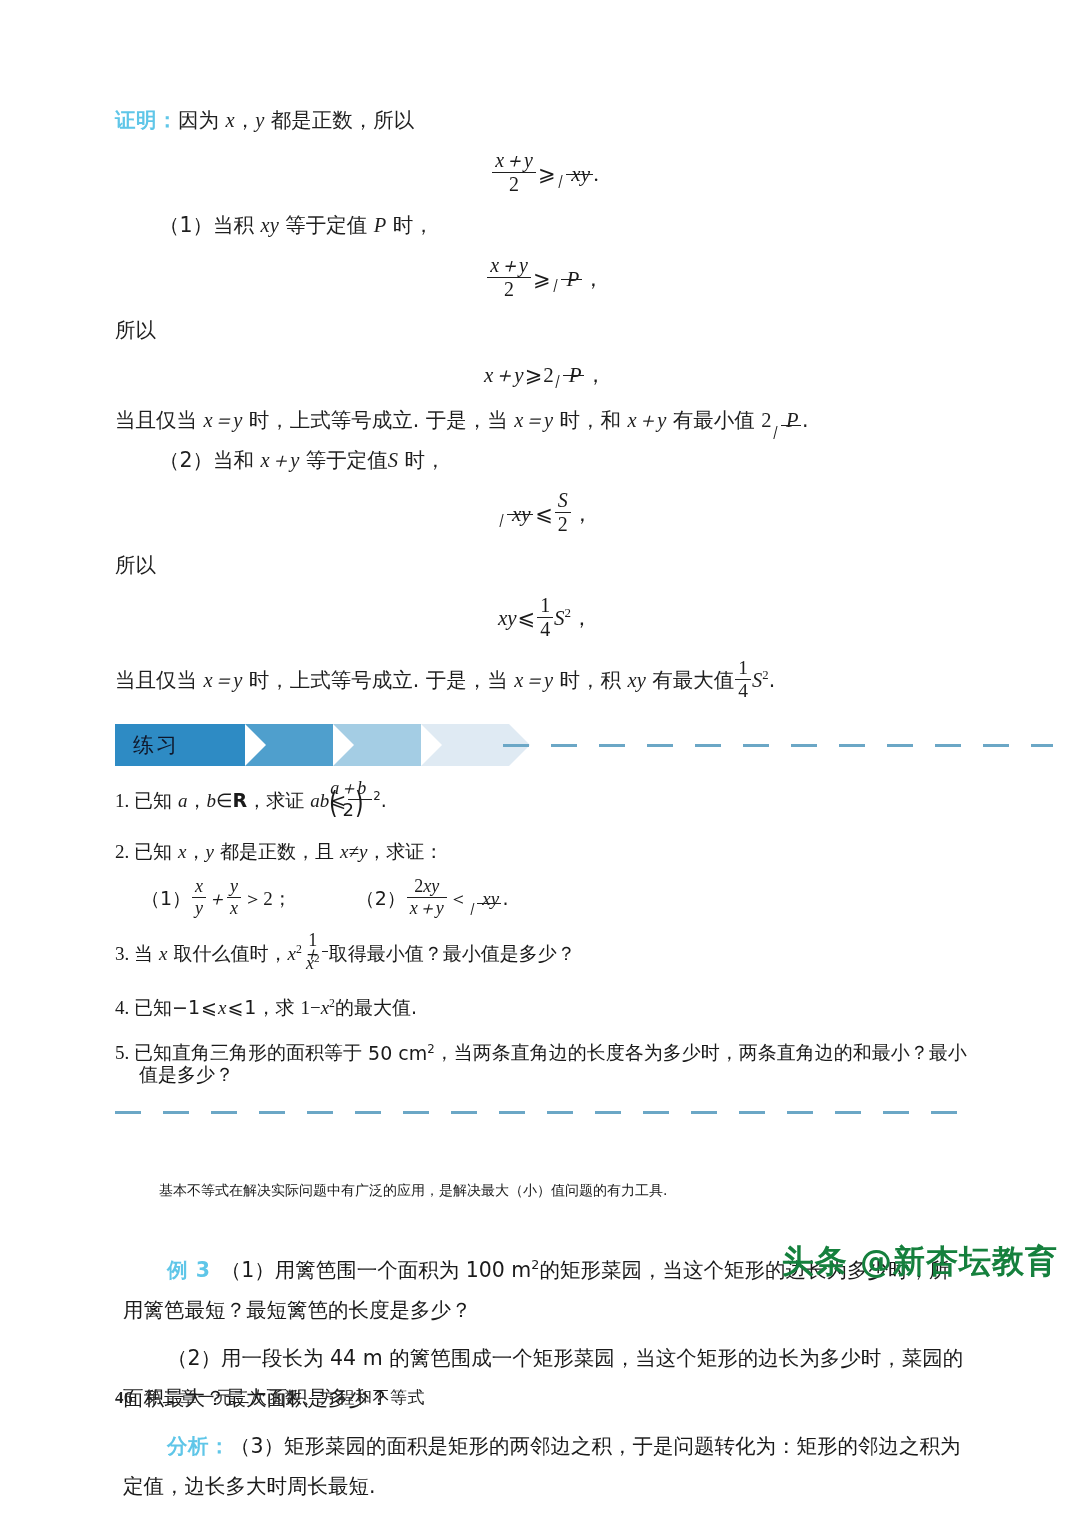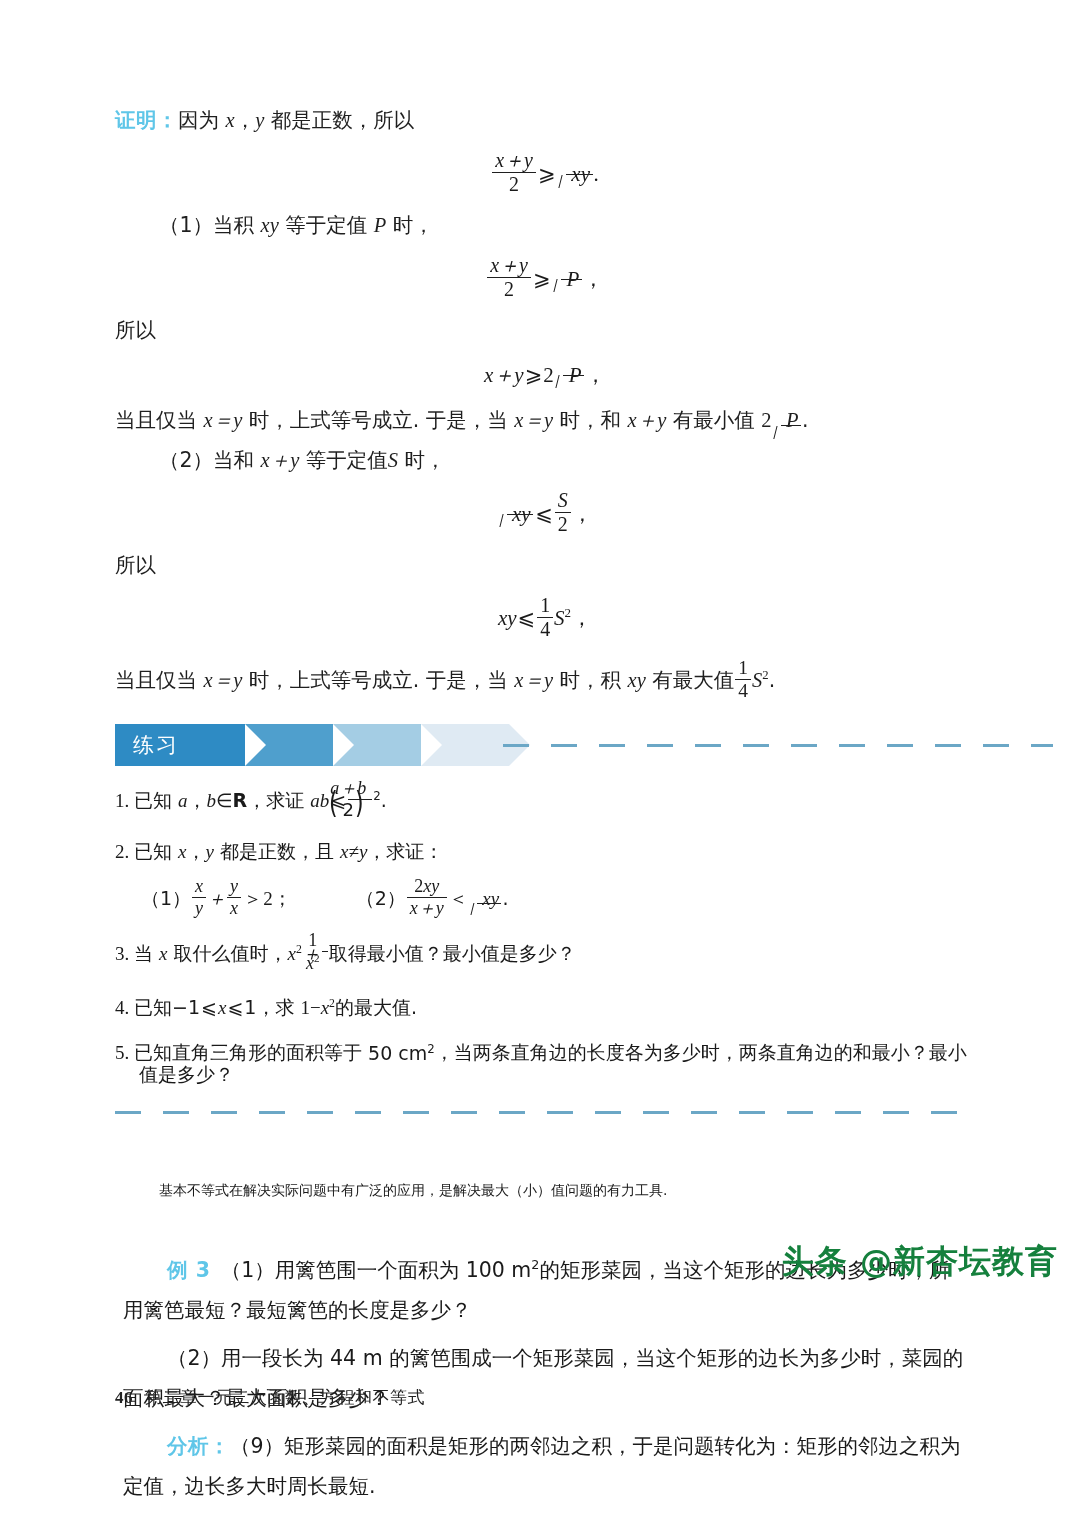--- a/index.html
+++ b/index.html
@@ -156,21 +156,21 @@
     content:"";position:absolute;right:-21px;top:0;width:0;height:0;
     border-top:21px solid transparent;border-bottom:21px solid transparent;
     border-left:21px solid #dfeaf3;
   }
   .chev.c2::before,.chev.c3::before,.chev.c4::before{
     content:"";position:absolute;left:0;top:0;width:0;height:0;
     border-top:21px solid transparent;border-bottom:21px solid transparent;
     border-left:21px solid #ffffff;
   }
   .practice-label{
-    color:#ffffff;
+    color:#0f172a;
     font-size:21px;
     font-family:Liberation Serif, serif;
     letter-spacing:2px;
     position:relative;
     z-index:2;
   }
   .banner-dashes{
     position:absolute;
     left:388px;top:20px;
     width:550px;height:3px;
@@ -340,21 +340,21 @@
     </div>
 
     <div class="example">
       <p>
         <span class="label-blue cn" style="margin-left:44px;">例 3</span>&nbsp;&nbsp;<span class="cn">（1）用篱笆围一个面积为&nbsp;<span class="mathup">100 m<sup class="expn">2</sup></span>的矩形菜园，当这个矩形的边长为多少时，所用篱笆最短？最短篱笆的长度是多少？</span>
       </p>
       <p class="indent2">
         <span class="cn">（2）用一段长为&nbsp;<span class="mathup">44 m</span>&nbsp;的篱笆围成一个矩形菜园，当这个矩形的边长为多少时，菜园的面积最大？最大面积是多少？</span>
       </p>
       <p class="indent2">
-        <span class="label-blue cn">分析：</span><span class="cn">（9）矩形菜园的面积是矩形的两邻边之积，于是问题转化为：矩形的邻边之积为定值，边长多大时周长最短.</span>
+        <span class="label-blue cn">分析：</span><span class="cn">（3）矩形菜园的面积是矩形的两邻边之积，于是问题转化为：矩形的邻边之积为定值，边长多大时周长最短.</span>
       </p>
     </div>
 
   </div>
 
   <div class="footer">
     <span class="pg">46</span><span class="ch">第二章</span><span>一元二次函数、方程和不等式</span>
   </div>
 
   <div class="watermark">头条 @新杏坛教育</div>

